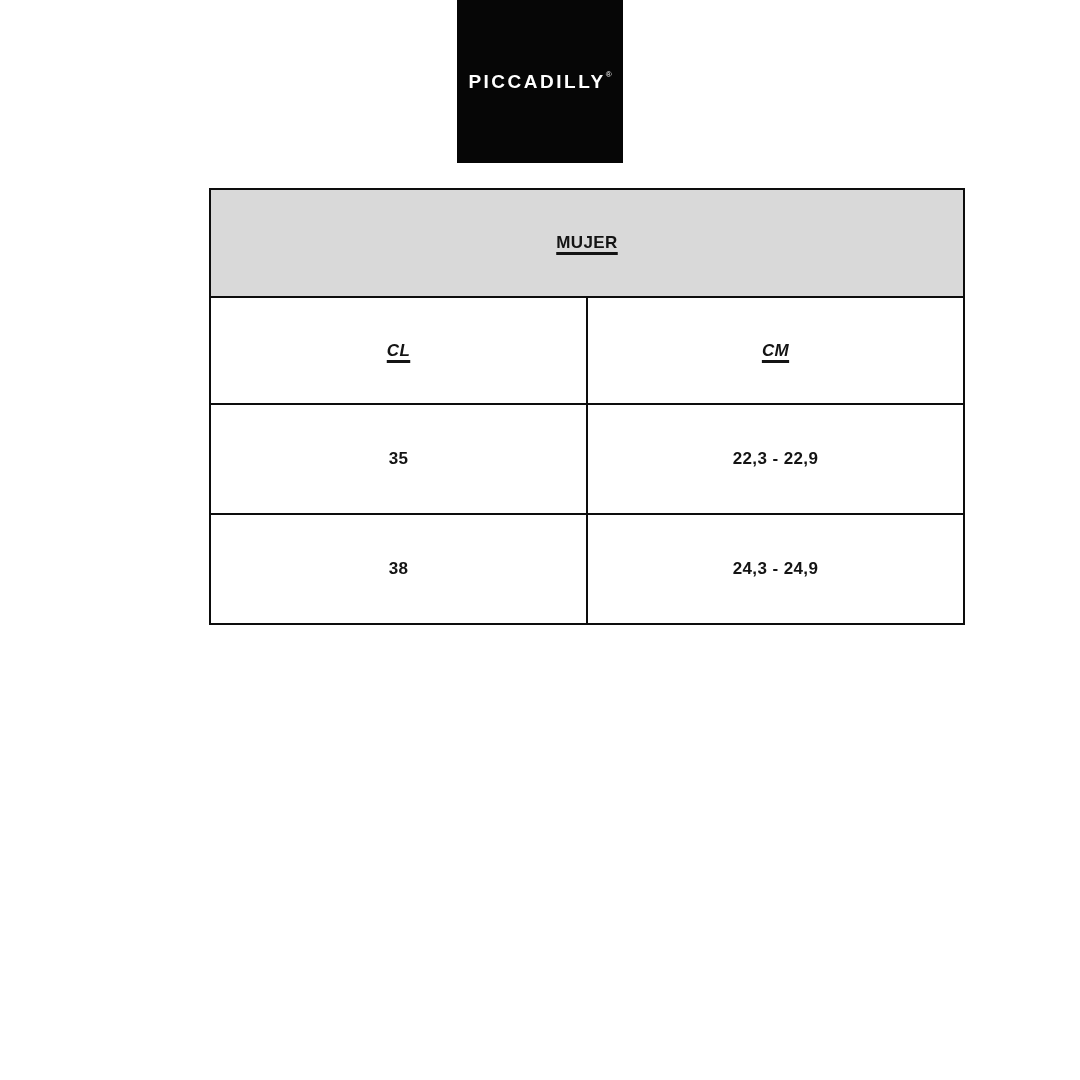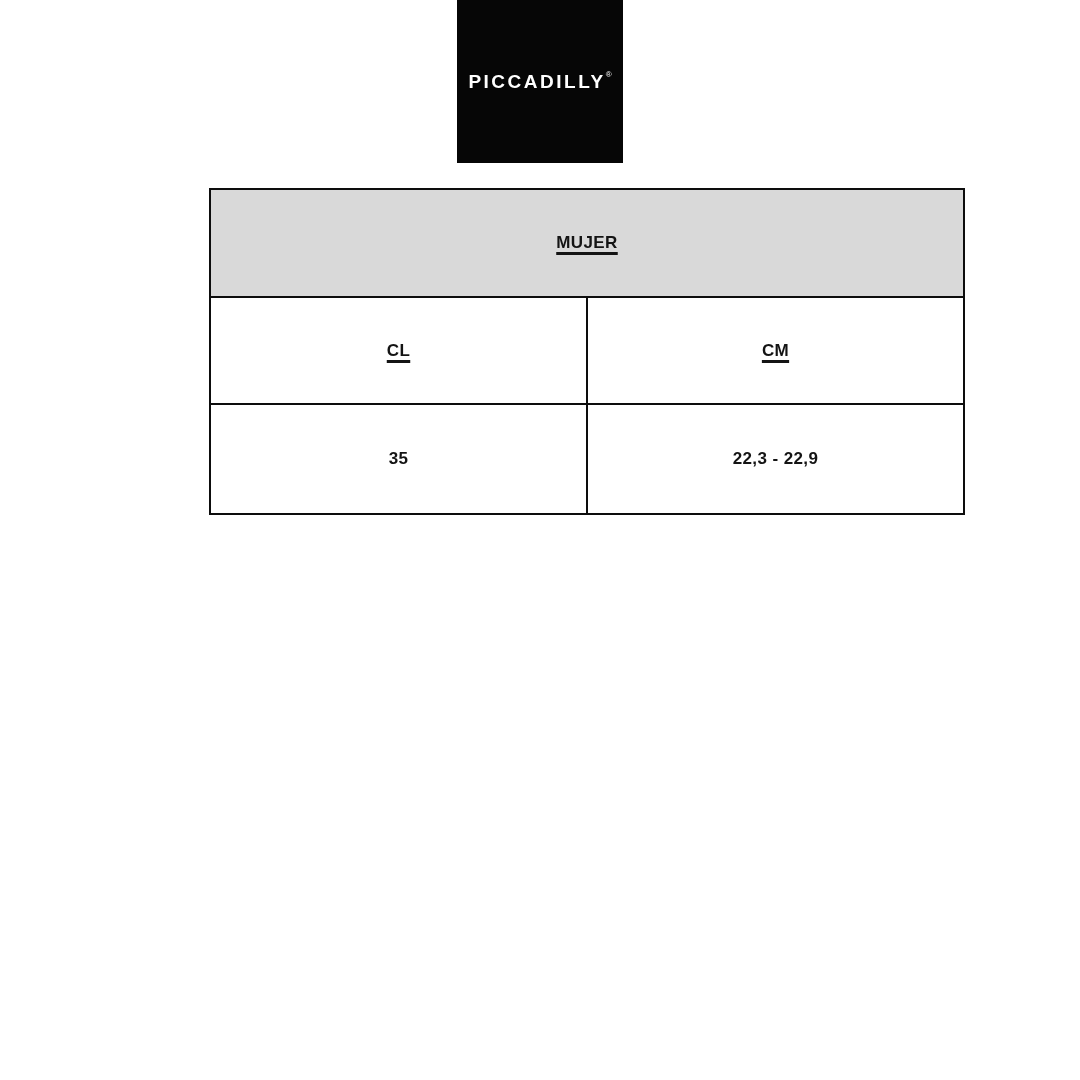--- a/index.html
+++ b/index.html
@@ -66,20 +66,21 @@
     font-weight: 700;
     color: #141414;
     letter-spacing: 0.4px;
   }
   tr.title-row td {
     background: #d9d9d9;
     height: 104px;
   }
   tr.head-row td {
     height: 103px;
+    font-style: italic;
   }
   tr.data-row td {
     height: 106px;
   }
   .u {
     text-decoration: underline;
     text-decoration-thickness: 2.5px;
     text-underline-offset: 4px;
   }
 </style>
@@ -105,17 +106,21 @@
             <span class="u">CL</span>
           </td>
           <td>
             <span class="u">CM</span>
           </td>
         </tr>
         <tr class="data-row">
           <td>35</td>
           <td>22,3 - 22,9</td>
         </tr>
+        <tr class="data-row">
+          <td>38</td>
+          <td>24,3 - 24,9</td>
+        </tr>
       </tbody>
     </table>
   </div>
 
 </div>
 
 </body></html>

